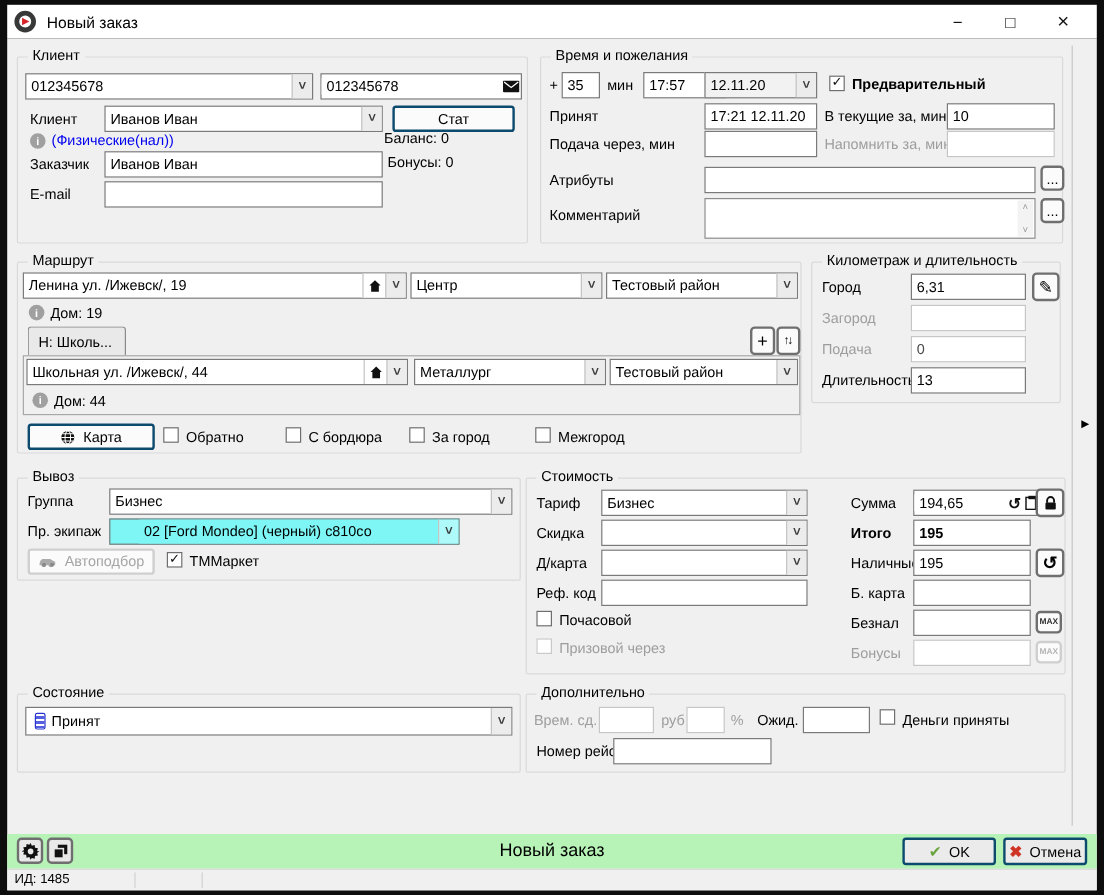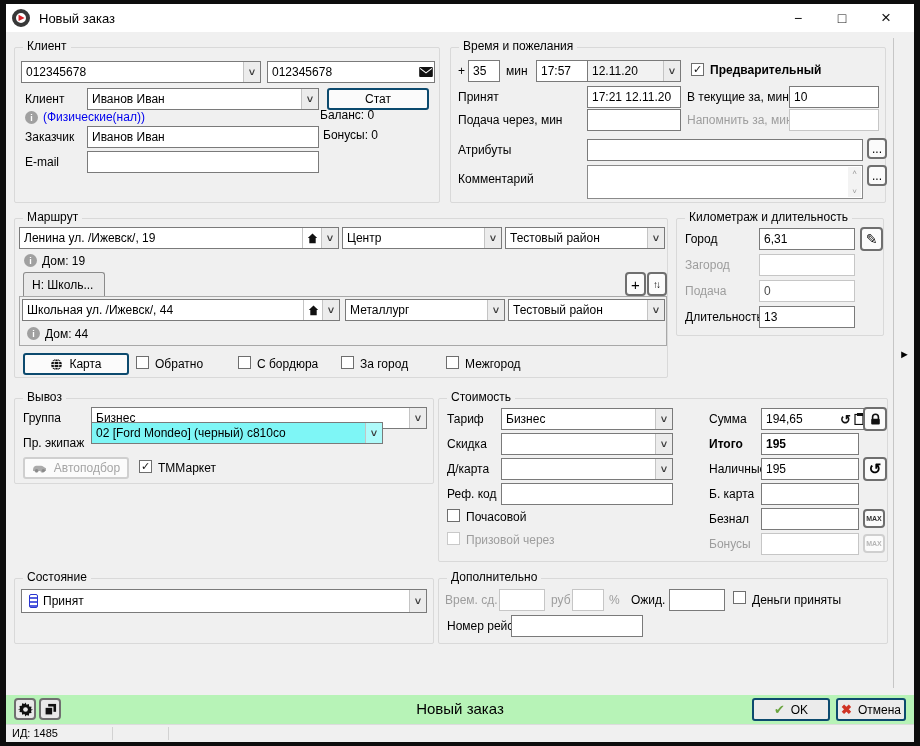--- a/index.html
+++ b/index.html
@@ -241,21 +241,21 @@
     </div>
 
     <div class="group" style="left:8px;top:366px;width:420px;height:86px;">
       <span class="glabel">Вывоз</span>
       <span class="lbl" style="left:8px;top:12px;">Группа</span>
       <div class="combo" style="left:76px;top:8px;width:336px;">
         <span class="txt">Бизнес</span>
         <span class="arr">˅</span>
       </div>
       <span class="lbl" style="left:8px;top:37px;">Пр. экипаж</span>
-      <div class="combo cyan" style="left:76px;top:23px;width:292px;">
+      <div class="combo cyan" style="left:76px;top:33px;width:292px;padding-left:24px;">
         <span class="txt">02 [Ford Mondeo] (черный) с810со</span>
         <span class="arr">˅</span>
       </div>
       <div class="btn dis" style="left:8px;top:58px;width:106px;height:22px;">
         <span>
           <svg width="16" height="10" viewBox="0 0 16 10">
               <path d="M1 7c0-2 1.2-4.2 3-4.2h5c2 0 3 1.7 5 2.4V8h-1.6a2.1 2.1 0 0 1-4.1 0H6.6a2.1 2.1 0 0 1-4.1 0H1z" fill="#ababab"></path>
               <circle cx="4.6" cy="7.6" r="1.7" fill="#8a8a8a"></circle>
               <circle cx="11.4" cy="7.6" r="1.7" fill="#8a8a8a"></circle>
             </svg>

